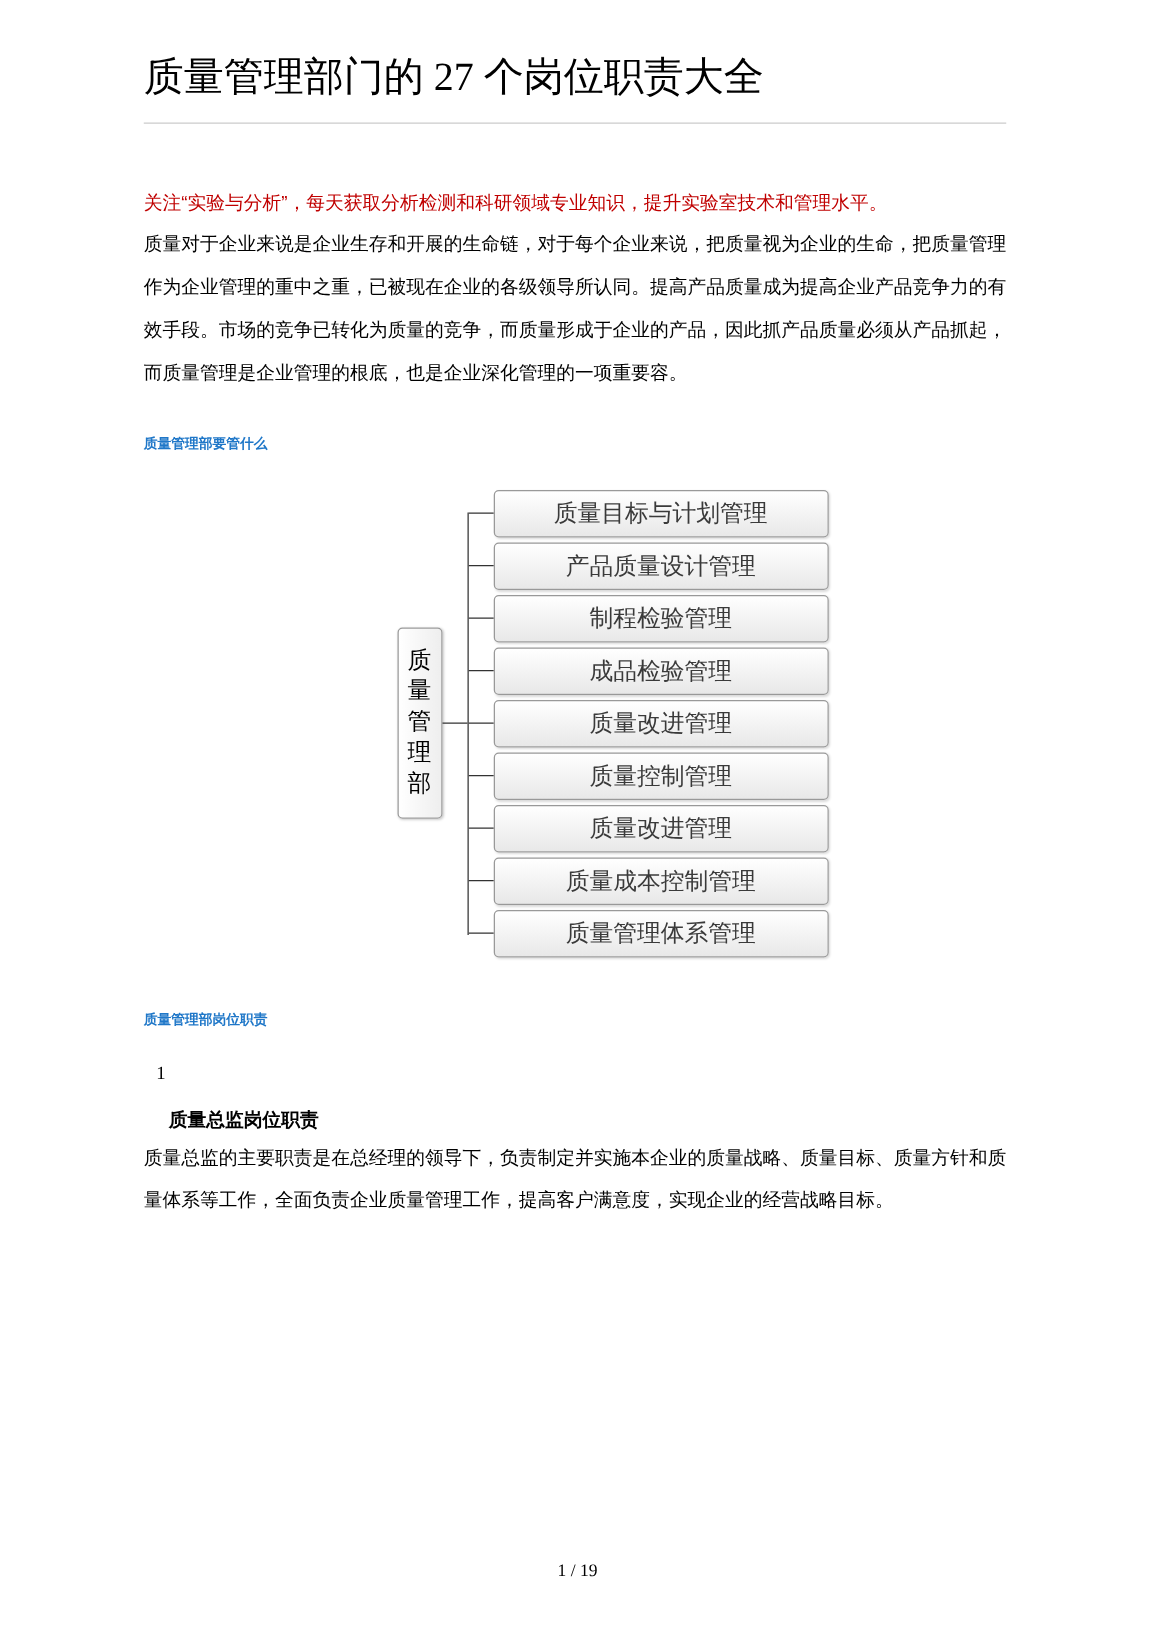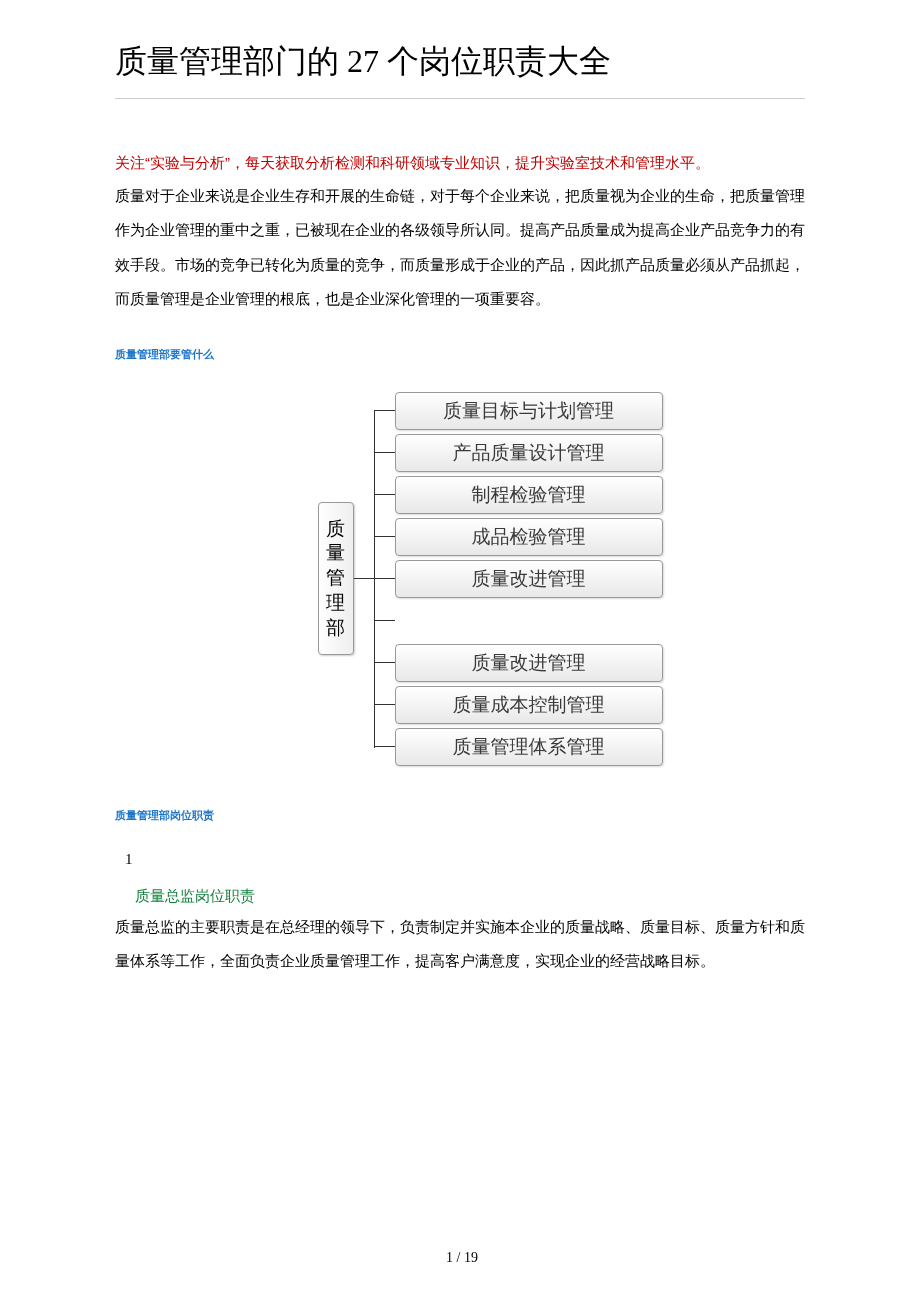--- a/index.html
+++ b/index.html
@@ -123,22 +123,22 @@
   }
   .sec-num {
     font-size: 15px;
     color: #000;
     margin-left: 10px;
     margin-bottom: 6px;
     font-family: "SimSun", serif;
   }
   .sec-sub {
     font-size: 15px;
-    color: #15803d;
-    font-weight: normal;
+    color: #000000;
+    font-weight: bold;
     margin-left: 20px;
     margin-bottom: 4px;
     font-family: "SimHei", "Heiti SC", sans-serif;
     margin-top: 19px;
   }
   .body-para {
     font-size: 15px;
     color: #000;
     line-height: 2.3;
     font-family: "SimSun", "Songti SC", serif;
@@ -197,20 +197,21 @@
             <div class="branch">
               <div class="hline"></div>
               <div class="leaf-box">成品检验管理</div>
             </div>
             <div class="branch">
               <div class="hline"></div>
               <div class="leaf-box">质量改进管理</div>
             </div>
             <div class="branch">
               <div class="hline"></div>
+              <div class="leaf-box">质量控制管理</div>
             </div>
             <div class="branch">
               <div class="hline"></div>
               <div class="leaf-box">质量改进管理</div>
             </div>
             <div class="branch">
               <div class="hline"></div>
               <div class="leaf-box">质量成本控制管理</div>
             </div>
             <div class="branch">

